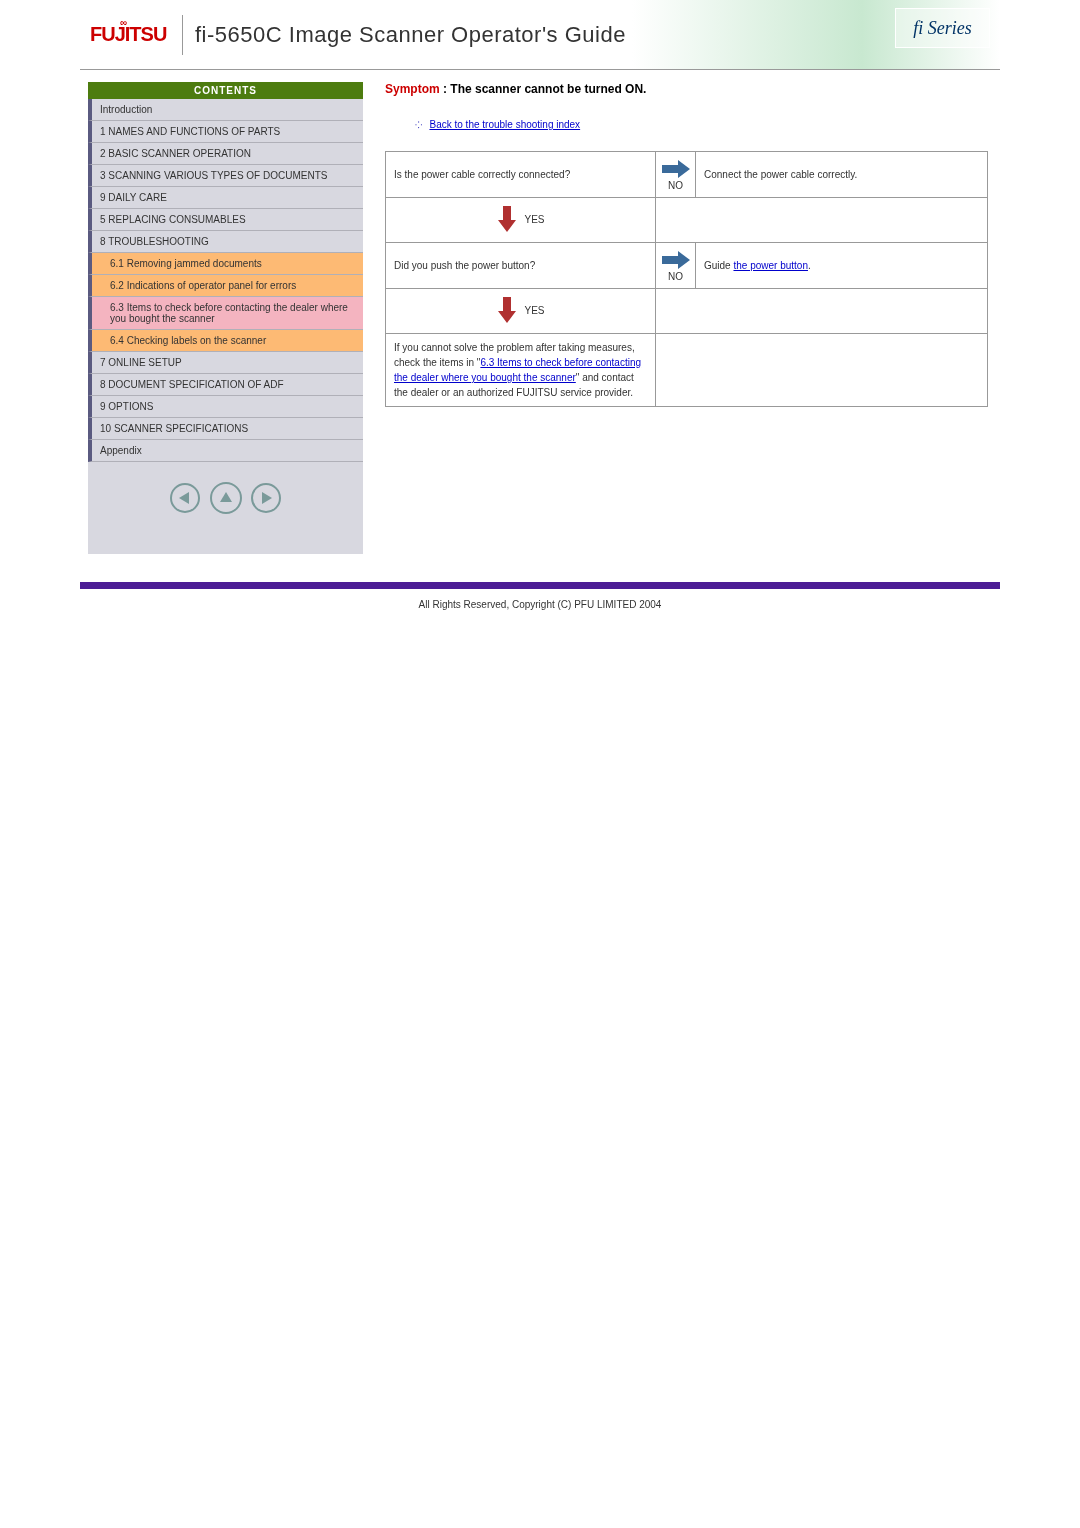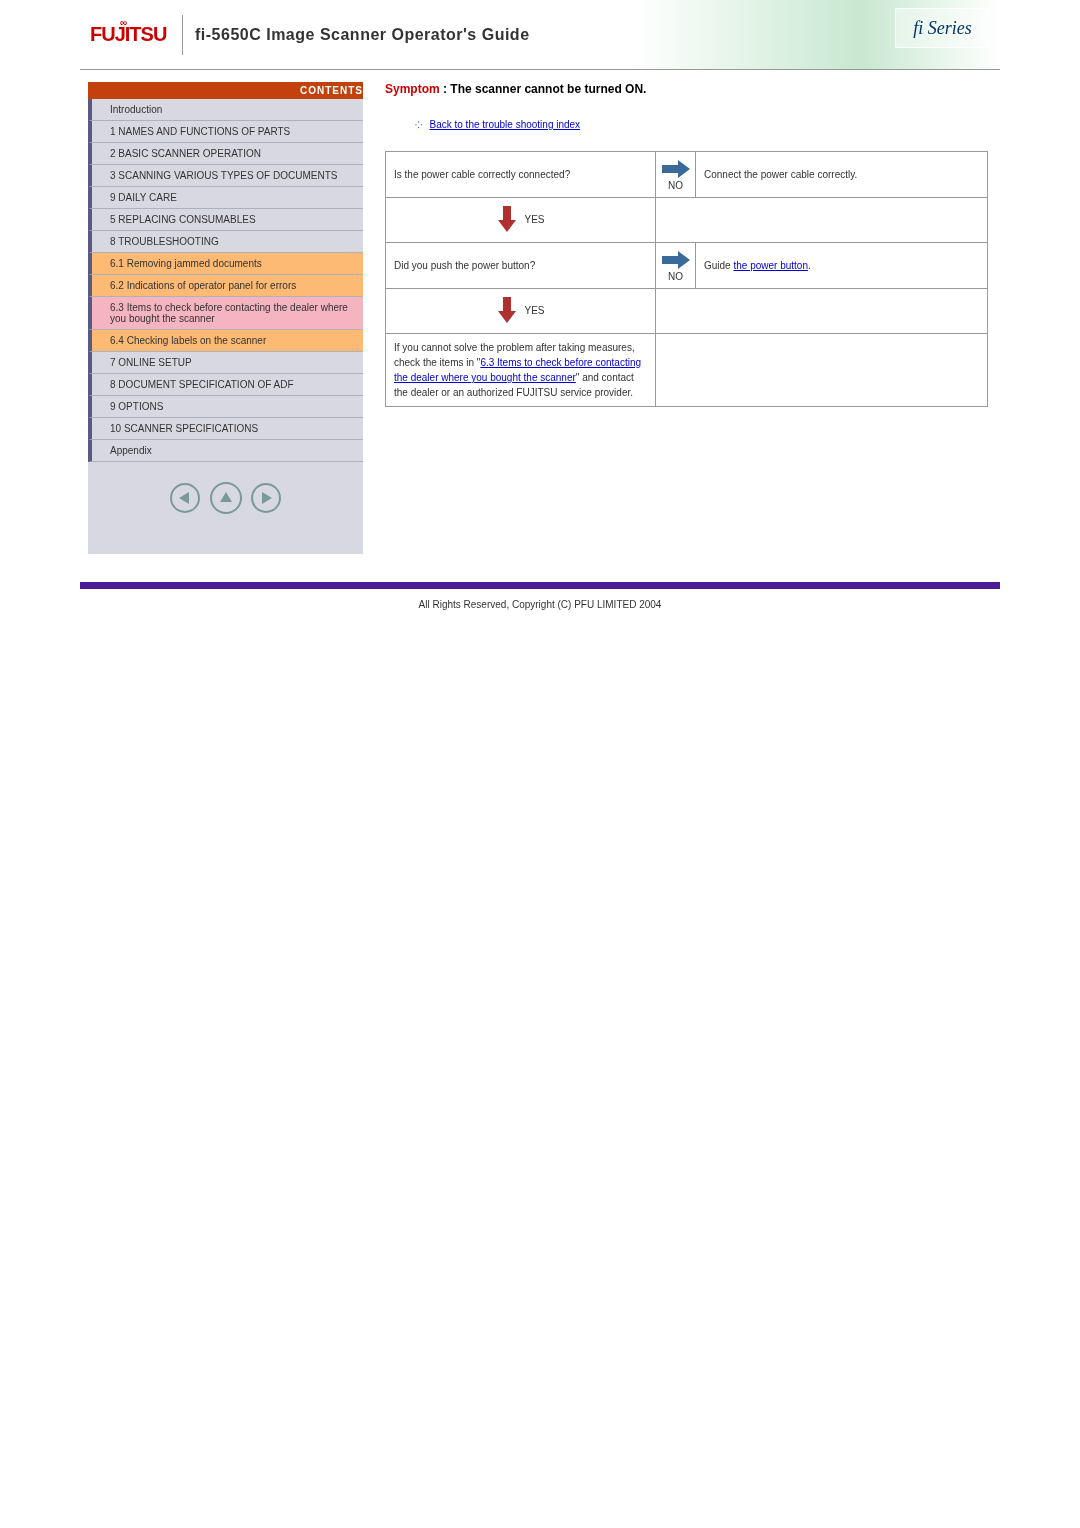--- a/index.html
+++ b/index.html
@@ -3,26 +3,26 @@
 <meta charset="utf-8">
 <style>
   * { box-sizing: border-box; margin: 0; padding: 0; }
   body { font-family: Arial, Helvetica, sans-serif; font-size: 11px; color: #333; background: #fff; width: 1080px; }
   .page { width: 920px; margin: 0 auto; }
   .header { display: flex; align-items: center; height: 70px; border-bottom: 1px solid #999; position: relative; background: linear-gradient(to right, #fff 0%, #fff 60%, #c8e8d0 85%, #fff 100%); }
   .logo { width: 90px; padding-left: 10px; }
   .logo-text { font-family: 'Arial Black', sans-serif; font-weight: 900; color: #c00; font-size: 20px; letter-spacing: -1px; position: relative; }
   .logo-infinity { position: absolute; top: -6px; left: 30px; color: #c00; font-size: 10px; }
   .vr { width: 1px; height: 40px; background: #999; margin: 0 12px; }
-  .title { font-size: 16px; color: #333; font-weight: 700; letter-spacing: 0.5px; }
+  .title { font-size: 22px; color: #333; font-weight: 400; letter-spacing: 0.5px; }
   .series-logo { position: absolute; right: 10px; top: 8px; width: 95px; height: 40px; border: 1px solid #fff; display: flex; align-items: center; justify-content: center; font-style: italic; font-family: 'Times New Roman', serif; font-size: 18px; color: #003366; background: rgba(255,255,255,0.4); }
   .layout { display: flex; margin-top: 12px; }
   .sidebar { width: 275px; background: #d8d8e0; margin-left: 8px; }
-  .contents-header { background: #c2410c; color: #fff; font-size: 10px; font-weight: bold; text-align: right; padding: 3px 0; letter-spacing: 1px; }
-  .toc-item { border-left: 4px solid #5a5a80; border-bottom: 1px solid #b0b0b8; padding: 5px 18px; font-size: 10px; color: #333; background: #d8d8e0; cursor: pointer; }
+  .contents-header { background: #4d7c0f; color: #fff; font-size: 10px; font-weight: bold; text-align: center; padding: 3px 0; letter-spacing: 1px; }
+  .toc-item { border-left: 4px solid #5a5a80; border-bottom: 1px solid #b0b0b8; padding: 5px 8px; font-size: 10px; color: #333; background: #d8d8e0; cursor: pointer; }
   .toc-sub { border-left: 4px solid #5a5a80; border-bottom: 1px solid #b0b0b8; padding: 5px 8px 5px 18px; font-size: 10px; color: #333; background: #fdba74; cursor: pointer; }
   .toc-sub.active { background: #f4b4c0; }
   .nav-buttons { text-align: center; padding: 20px 0 40px; background: #d8d8e0; }
   .nav-circle { display: inline-block; width: 30px; height: 30px; border: 2px solid #7a9a9a; border-radius: 50%; margin: 0 3px; position: relative; vertical-align: middle; cursor: pointer; }
   .nav-circle.big { width: 32px; height: 32px; }
   .nav-arrow-left, .nav-arrow-right, .nav-arrow-up { position: absolute; top: 50%; left: 50%; transform: translate(-50%, -50%); width: 0; height: 0; }
   .nav-arrow-left { border-top: 6px solid transparent; border-bottom: 6px solid transparent; border-right: 10px solid #7a9a9a; margin-left: -1px; }
   .nav-arrow-right { border-top: 6px solid transparent; border-bottom: 6px solid transparent; border-left: 10px solid #7a9a9a; margin-left: 1px; }
   .nav-arrow-up { border-left: 6px solid transparent; border-right: 6px solid transparent; border-bottom: 10px solid #7a9a9a; margin-top: -1px; }
   .main { flex: 1; padding: 0 12px 0 22px; }

